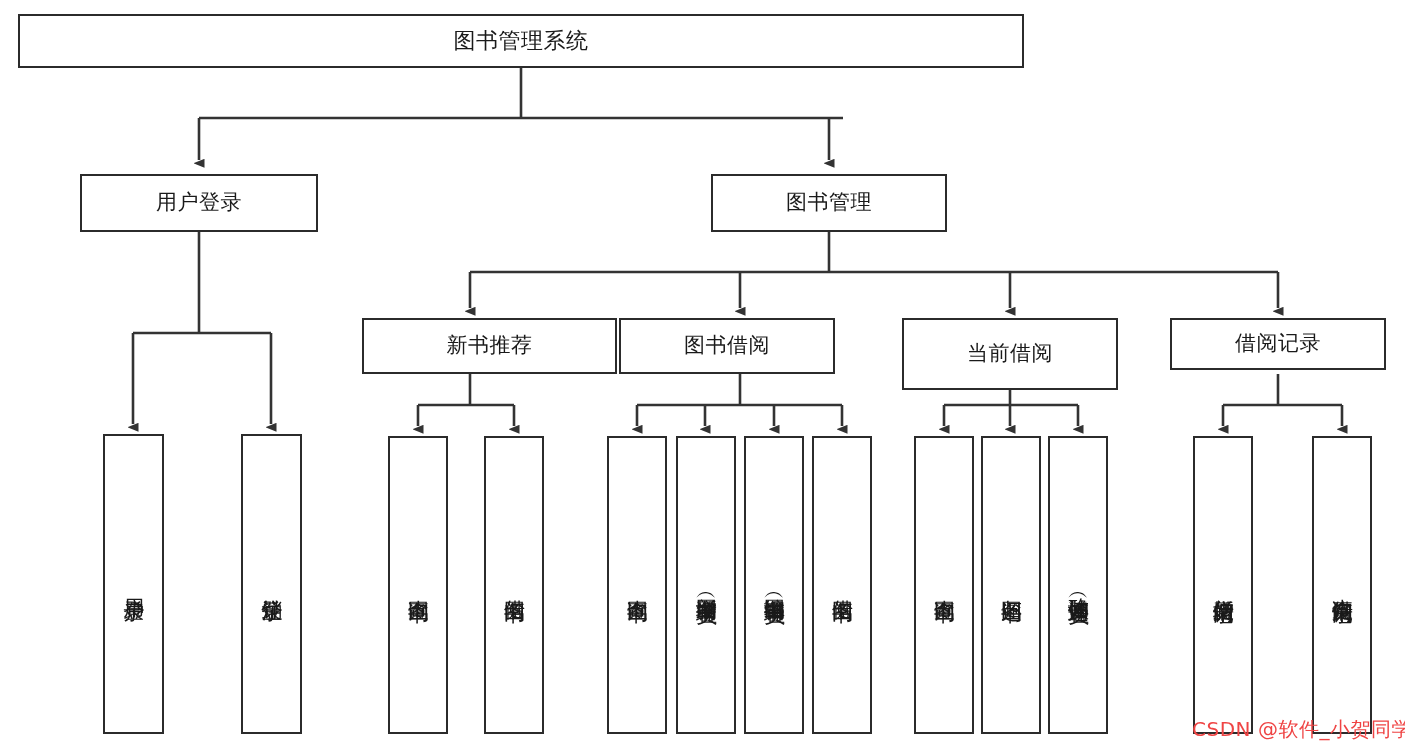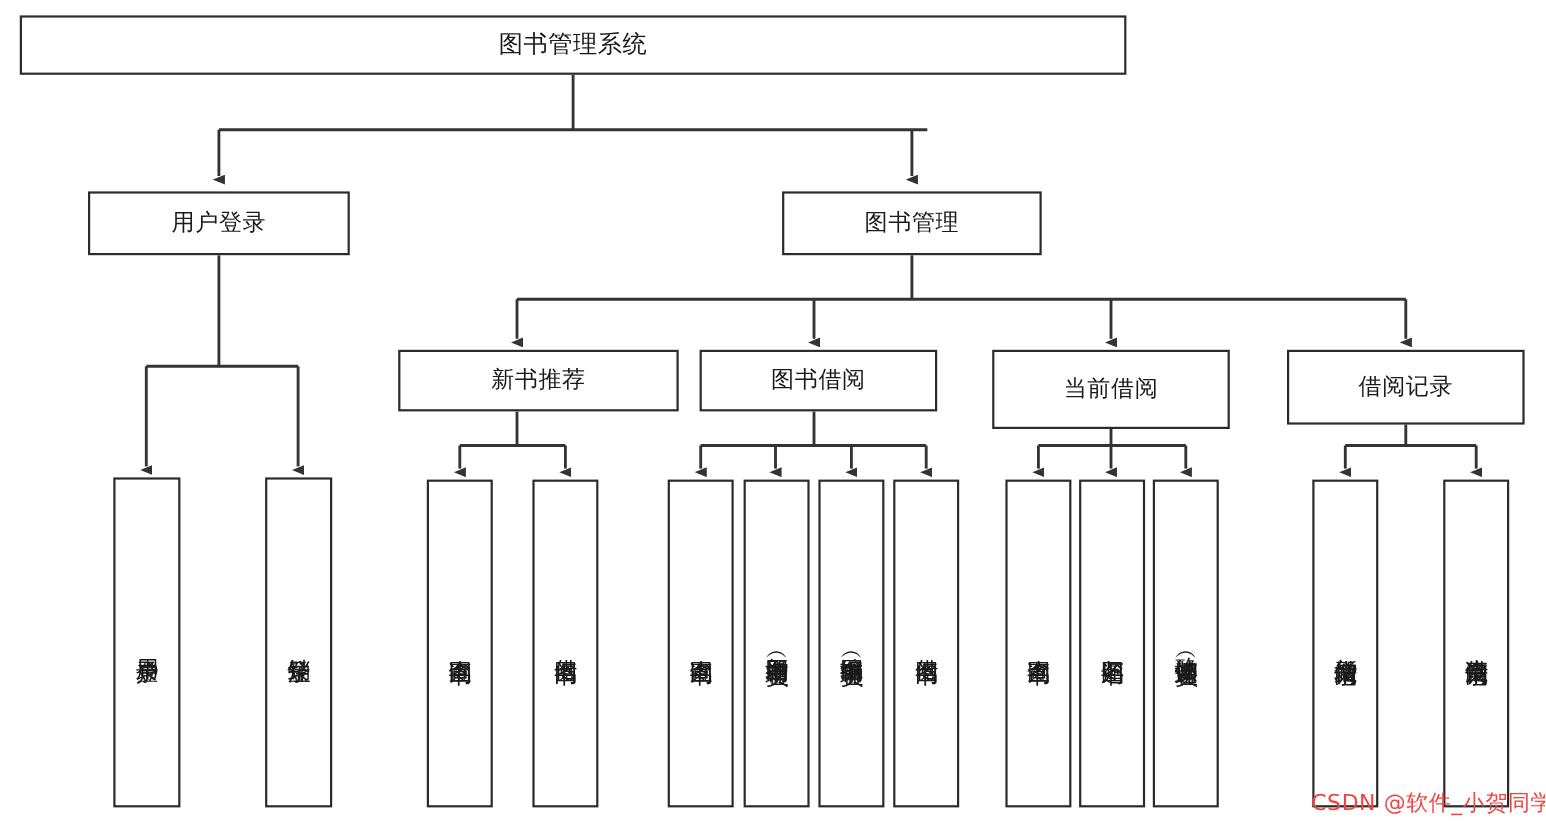--- a/index.html
+++ b/index.html
@@ -132,27 +132,27 @@
   <div class="node horiz" style="left:80px; top:174px; width:238px; height:58px;">
     <span class="node-label">用户登录</span>
   </div>
   <div class="node horiz" style="left:711px; top:174px; width:236px; height:58px;">
     <span class="node-label">图书管理</span>
   </div>
 
   <div class="node horiz" style="left:362px; top:318px; width:255px; height:56px;">
     <span class="node-label">新书推荐</span>
   </div>
-  <div class="node horiz" style="left:636px; top:318px; width:216px; height:56px;">
+  <div class="node horiz" style="left:619px; top:318px; width:216px; height:56px;">
     <span class="node-label">图书借阅</span>
   </div>
   <div class="node horiz" style="left:902px; top:318px; width:216px; height:72px;">
     <span class="node-label">当前借阅</span>
   </div>
-  <div class="node horiz" style="left:1170px; top:318px; width:216px; height:68px;">
+  <div class="node horiz" style="left:1170px; top:318px; width:216px; height:52px;">
     <span class="node-label">借阅记录</span>
   </div>
 
   <div class="node vert" style="left:103px; top:434px; width:61px; height:300px;">
     <span class="node-label">用户登录</span>
   </div>
   <div class="node vert" style="left:241px; top:434px; width:61px; height:300px;">
     <span class="node-label">注销登录</span>
   </div>
 

